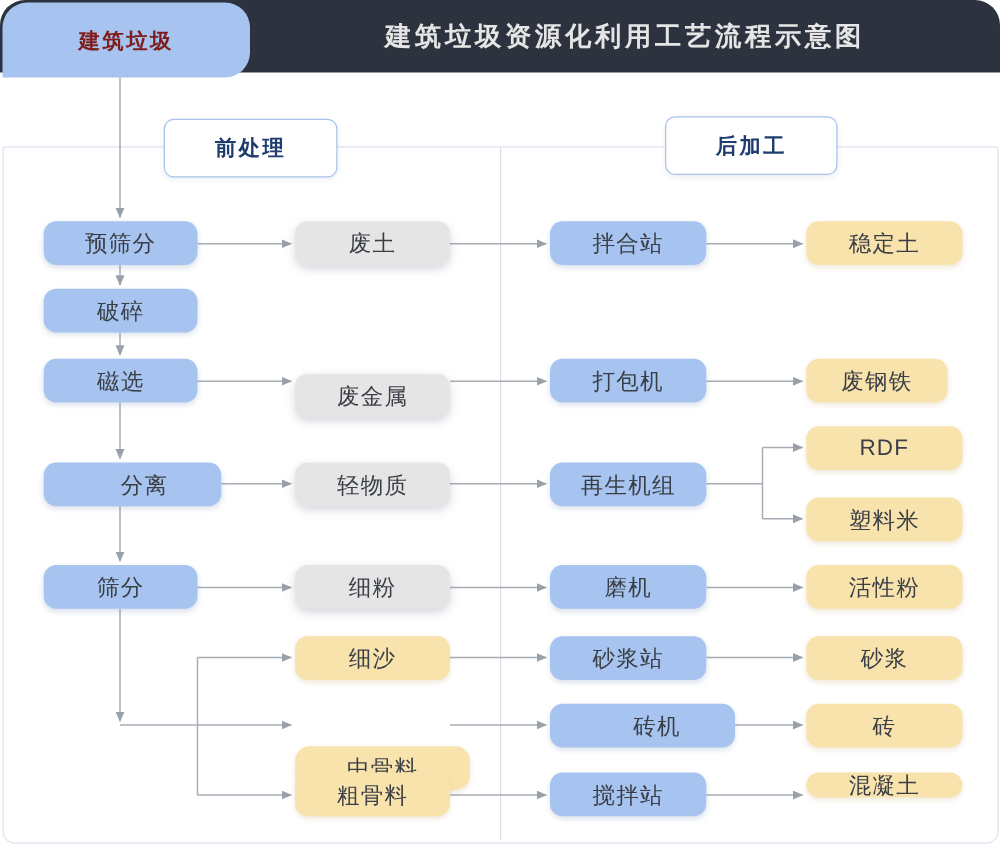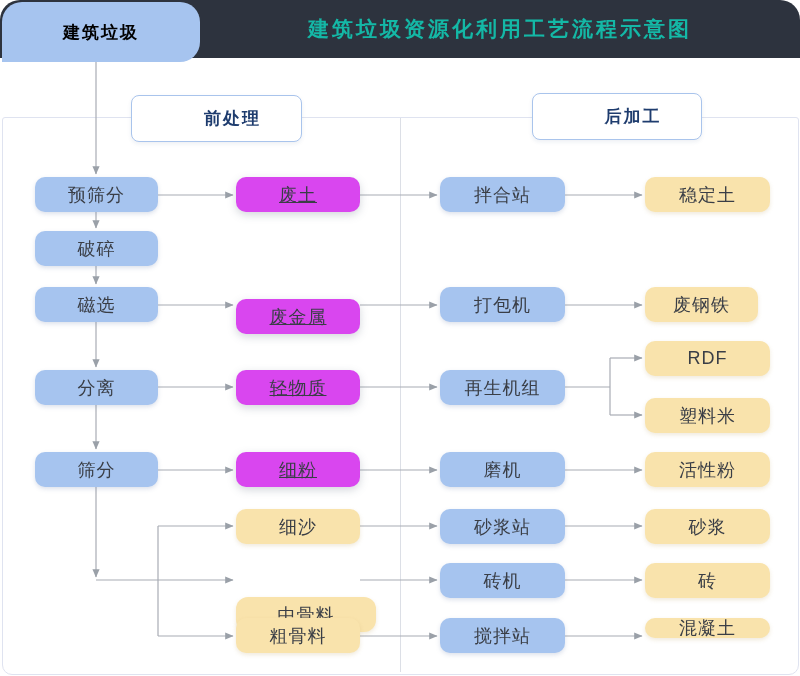--- a/index.html
+++ b/index.html
@@ -10,28 +10,28 @@
   }
   
   .header{
     position:absolute;left:0;top:0;width:800px;height:58px;
     background:var(--header-bg,#2d333e);
     border-radius:20px 20px 0 0;
   }
   .header-title{
     position:absolute;left:200px;top:0;width:600px;height:58px;
     display:flex;align-items:center;justify-content:center;
-    color:#14b8a6;font-size:21px;font-weight:bold;letter-spacing:3px;
+    color:#e5e5e5;font-size:21px;font-weight:bold;letter-spacing:3px;
   }
   .tab{
     position:absolute;left:2px;top:2px;width:198px;height:60px;
     background:var(--blue,#a6c4ef);
     border-radius:20px 20px 20px 0;
     display:flex;align-items:center;justify-content:center;
-    color:#000000;font-size:17px;font-weight:bold;letter-spacing:2px;
+    color:#7f1d1d;font-size:17px;font-weight:bold;letter-spacing:2px;
     z-index:6;
   }
   
   .frame{
     position:absolute;border:1px solid var(--frame,#dfe3f0);
     border-radius:3px 3px 10px 10px;
     background:transparent;z-index:1;
   }
   .divider{
     position:absolute;width:1px;background:#dcdfe6;z-index:1;
@@ -43,28 +43,28 @@
   }
   svg.edges polyline{fill:none;stroke:var(--line,#a8acb4);stroke-width:1.2;}
   
   .node{
     position:absolute;display:flex;align-items:center;justify-content:center;
     border-radius:10px;font-size:18px;font-weight:500;
     color:var(--box-text,#3a3e46);letter-spacing:1px;z-index:3;
   }
   .node.blue{background:var(--blue,#a6c4ef);box-shadow:0 2px 4px rgba(120,140,180,.25);}
   .node.yellow{background:var(--yellow,#f9e3ac);box-shadow:0 2px 4px rgba(180,150,80,.2);}
-  .node.white{background:#d946ef;box-shadow:0 3px 8px rgba(100,110,130,.28);text-decoration:underline;}
+  .node.white{background:#e5e5e5;box-shadow:0 3px 8px rgba(100,110,130,.28);}
   
   .section-label{
     position:absolute;background:#ffffff;
     border:1px solid #a9c4ec;border-radius:8px;
     display:flex;align-items:center;justify-content:center;
     color:var(--section-text,#1e3c6e);font-size:17px;font-weight:bold;letter-spacing:2px;
-    box-shadow:0 2px 4px rgba(31,60,110,.08);z-index:4;padding-left:32px;
+    box-shadow:0 2px 4px rgba(31,60,110,.08);z-index:4;
   }
 </style>
 </head>
 <body>
 
 <div class="frame" id="frame" style="left: 2px; top: 117px; width: 795px; height: 556px;"></div>
 <div class="divider" id="divider" style="left: 400px; top: 118px; height: 554px;"></div>
 
 <svg class="edges" id="edges">
   <defs>
@@ -102,35 +102,35 @@
     <polyline points="360,580 437,580" marker-end="url(#arrow)"></polyline>
     <polyline points="565,580 642,580" marker-end="url(#arrow)"></polyline>
     <polyline points="360,636 437,636" marker-end="url(#arrow)"></polyline>
     <polyline points="565,636 642,636" marker-end="url(#arrow)"></polyline>
   </svg>
 
 <div id="nodes">
     <div class="node blue" style="left: 35px; top: 177px; width: 123px; height: 35px;">预筛分</div>
     <div class="node blue" style="left: 35px; top: 231px; width: 123px; height: 35px;">破碎</div>
     <div class="node blue" style="left: 35px; top: 287px; width: 123px; height: 35px;">磁选</div>
-    <div class="node blue" style="left: 35px; top: 370px; width: 123px; height: 35px;">分离</div>
+    <div class="node blue" style="left: 35px; top: 370px; width: 123px; height: 35px; padding-left: 19px;">分离</div>
     <div class="node blue" style="left: 35px; top: 452px; width: 123px; height: 35px;">筛分</div>
     <div class="node white" style="left: 236px; top: 177px; width: 124px; height: 35px;">废土</div>
     <div class="node white" style="left: 236px; top: 287px; width: 124px; height: 35px; margin-top: 12px;">废金属</div>
     <div class="node white" style="left: 236px; top: 370px; width: 124px; height: 35px;">轻物质</div>
     <div class="node white" style="left: 236px; top: 452px; width: 124px; height: 35px;">细粉</div>
     <div class="node yellow" style="left: 236px; top: 509px; width: 124px; height: 35px;">细沙</div>
     <div class="node yellow" style="left: 236px; top: 597px; width: 140px; height: 35px; border-radius: 12px;">中骨料</div>
     <div class="node yellow" style="left: 236px; top: 618px; width: 124px; height: 35px;">粗骨料</div>
     <div class="node blue" style="left: 440px; top: 177px; width: 125px; height: 35px;">拌合站</div>
     <div class="node blue" style="left: 440px; top: 287px; width: 125px; height: 35px;">打包机</div>
     <div class="node blue" style="left: 440px; top: 370px; width: 125px; height: 35px;">再生机组</div>
     <div class="node blue" style="left: 440px; top: 452px; width: 125px; height: 35px;">磨机</div>
     <div class="node blue" style="left: 440px; top: 509px; width: 125px; height: 35px;">砂浆站</div>
-    <div class="node blue" style="left: 440px; top: 563px; width: 125px; height: 35px;">砖机</div>
+    <div class="node blue" style="left: 440px; top: 563px; width: 125px; height: 35px; padding-left: 23px;">砖机</div>
     <div class="node blue" style="left: 440px; top: 618px; width: 125px; height: 35px;">搅拌站</div>
     <div class="node yellow" style="left: 645px; top: 177px; width: 125px; height: 35px;">稳定土</div>
     <div class="node yellow" style="left: 645px; top: 287px; width: 113px; height: 35px;">废钢铁</div>
     <div class="node yellow" style="left: 645px; top: 341px; width: 125px; height: 35px;">RDF</div>
     <div class="node yellow" style="left: 645px; top: 398px; width: 125px; height: 35px;">塑料米</div>
     <div class="node yellow" style="left: 645px; top: 452px; width: 125px; height: 35px;">活性粉</div>
     <div class="node yellow" style="left: 645px; top: 509px; width: 125px; height: 35px;">砂浆</div>
     <div class="node yellow" style="left: 645px; top: 563px; width: 125px; height: 35px;">砖</div>
     <div class="node yellow" style="left: 645px; top: 618px; width: 125px; height: 20px;">混凝土</div>
   </div>

